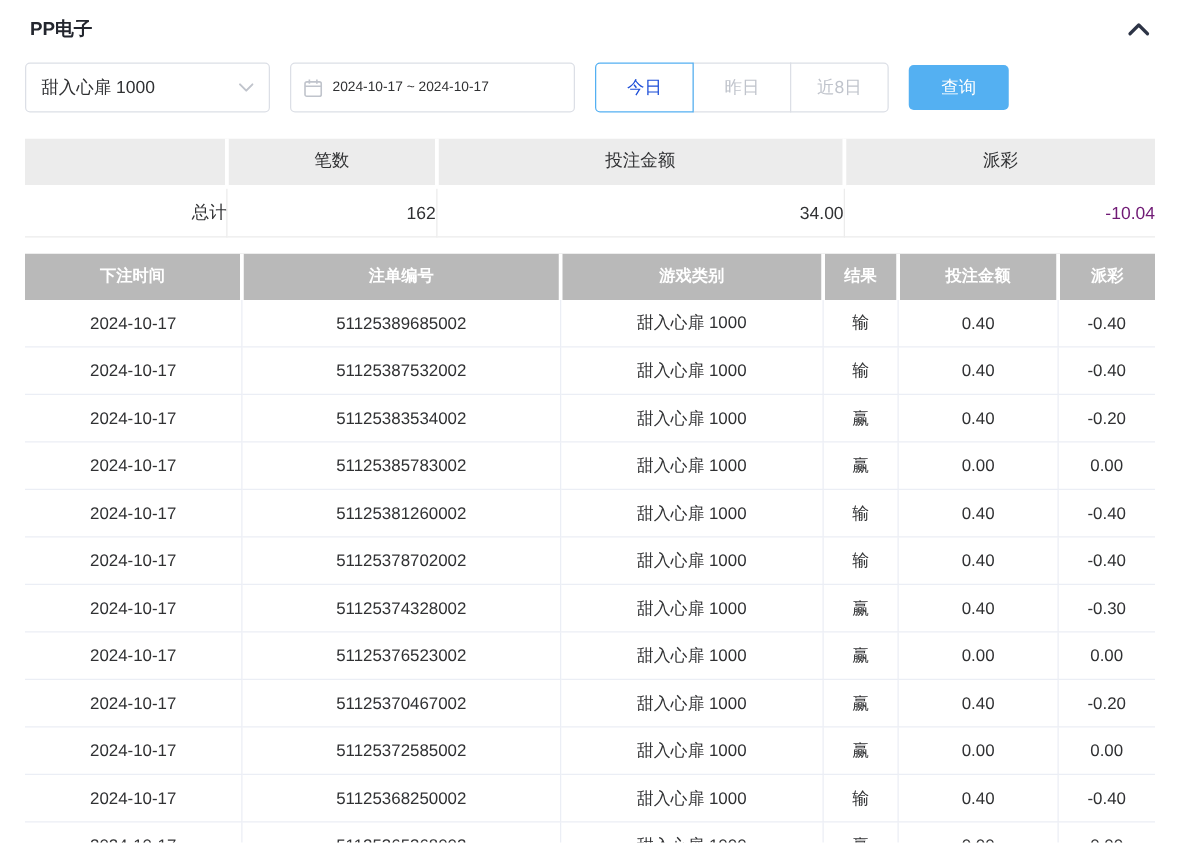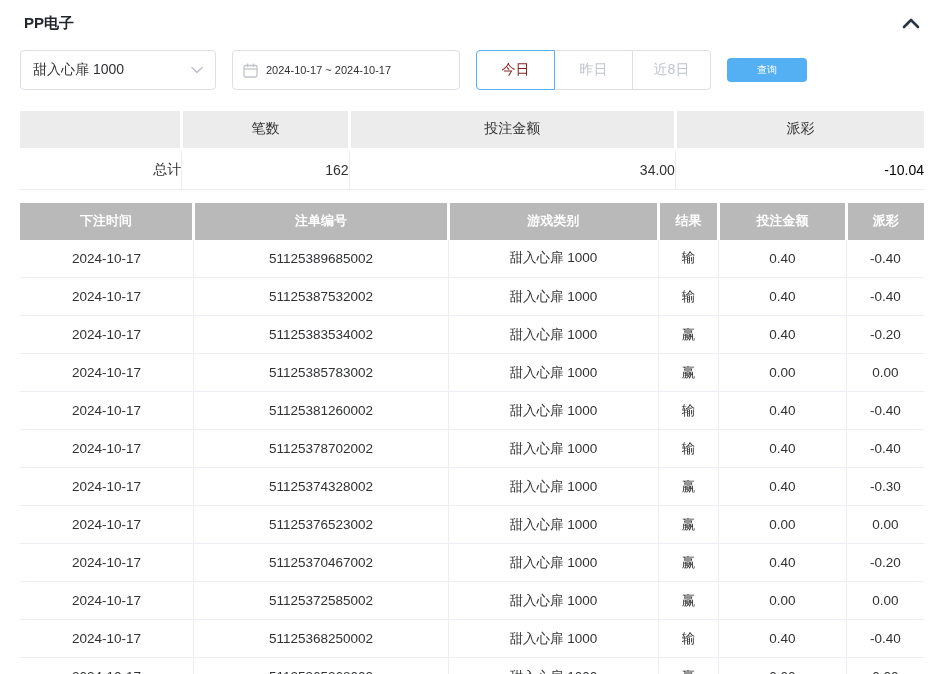--- a/index.html
+++ b/index.html
@@ -18,42 +18,42 @@
     display:flex; align-items:center; justify-content:space-between; padding:0 12px; background:#fff; cursor:pointer; }
   .select-box .val { font-size:14px; color:#303133; }
   .date-box { margin-left:16px; width:228px; height:40px; border:1px solid #dcdfe6; border-radius:4px;
     display:flex; align-items:center; padding:0 10px; background:#fff; cursor:pointer; }
   .date-box .val { font-size:11px; color:#303133; margin-left:8px; white-space:nowrap; }
   .btn-group { display:flex; margin-left:16px; }
   .btn-group button { height:40px; padding:0 20px; min-width:79px; background:#fff; border:1px solid #dcdfe6;
     font-size:14px; color:#c0c4cc; cursor:pointer; margin-left:-1px; font-family:inherit; }
   .btn-group button:first-child { border-radius:4px 0 0 4px; margin-left:0; }
   .btn-group button:last-child { border-radius:0 4px 4px 0; }
-  .btn-group button.active { color:#7f1d1d; border-color:#54b0f2; position:relative; z-index:1; }
-  .query-btn { margin-left:16px; width:80px; height:24px; background:#54b0f2; color:#fff; border:none;
-    border-radius:4px; font-size:10px; cursor:pointer; font-family:inherit; }
+  .btn-group button.active { color:#1d4ed8; border-color:#54b0f2; position:relative; z-index:1; }
+  .query-btn { margin-left:16px; width:80px; height:36px; background:#54b0f2; color:#fff; border:none;
+    border-radius:4px; font-size:14px; cursor:pointer; font-family:inherit; }
 
   
   .summary { width:100%; border-collapse:collapse; margin-top:21px; table-layout:fixed; }
   .summary th { background:#ececec; height:38px; font-size:14px; font-weight:normal; color:#303133;
     border-right:3px solid #fff; border-bottom:3px solid #fff; }
   .summary th:last-child { border-right:none; }
   .summary td { background:#fff; height:40px; font-size:14px; text-align:right;
     border-right:1px solid #ececec; border-bottom:1px solid #ececec; }
   .summary td:last-child { border-right:none; }
 
   
   .bet-table { width:100%; border-collapse:collapse; margin-top:13px; table-layout:fixed; }
   .bet-table th { background:#b9b9b9; color:#fff; font-size:13px; font-weight:bold; height:37px;
     border-right:3px solid #fff; }
   .bet-table th:last-child { border-right:none; }
   .bet-table td { background:#fff; height:38px; font-size:13.5px; color:#303133; text-align:center;
     border-right:1px solid #ebeef5; border-bottom:1px solid #ebeef5; white-space:nowrap; overflow:hidden; }
   .bet-table td:last-child { border-right:none; }
-  .neg { color:#000000; }
+  .neg { color:#701a75; }
   .icon-svg { display:block; }
 </style>
 </head>
 <body>
 
 <div class="page">
 
   <div class="panel-header">
     <span class="panel-title">PP电子</span>
     <button class="collapse-btn">

